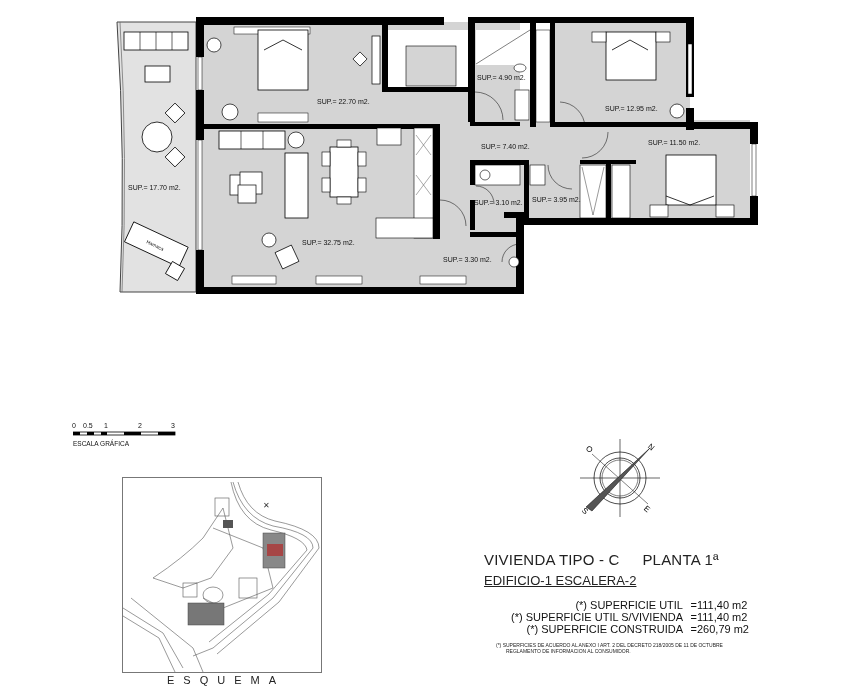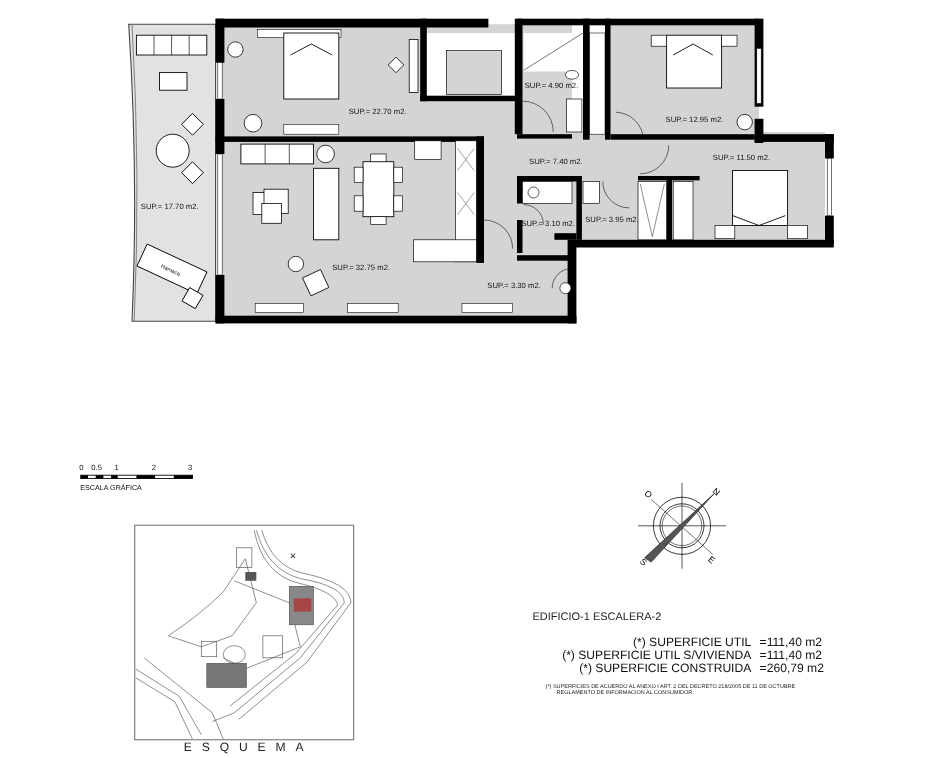--- a/index.html
+++ b/index.html
@@ -1,21 +1,21 @@
 <!DOCTYPE html>
 <html><head>
 <meta charset="utf-8">
 <style>
   html, body { margin:0; padding:0; background:#ffffff; }
   body { width:841px; height:689px; position:relative; overflow:hidden; font-family:"Liberation Sans", sans-serif; color:#000; }
   .abs { position:absolute; }
   svg text { font-family:"Liberation Sans", sans-serif; }
   .room-label { font-size:7px; fill:#111; }
   .title { font-size:15px; letter-spacing:0.2px; color:#222; white-space:nowrap; }
-  .subtitle { font-size:10px; color:#222; white-space:nowrap; }
+  .subtitle { font-size:13px; color:#222; white-space:nowrap;text-decoration:underline; }
   .area-row { font-size:11px; color:#111; white-space:nowrap; display:flex; }
   .area-row .lab { width:190px; }
   .area-row .eq { width:14px; }
   .note { font-size:5px; color:#222; line-height:6px; white-space:nowrap; }
   .esquema-label { font-size:11px; letter-spacing:9px; color:#222; }
   .scale-label { font-size:7px; color:#111; }
 </style>
 </head>
 <body>
 
@@ -236,20 +236,25 @@
     <rect x="65" y="125" width="36" height="22" fill="#777" stroke="#444" stroke-width="0.5"></rect>
     <rect x="116" y="100" width="18" height="20" fill="none" stroke="#555" stroke-width="0.6"></rect>
     <rect x="60" y="105" width="14" height="14" fill="none" stroke="#555" stroke-width="0.6"></rect>
     <ellipse cx="90" cy="117" rx="10" ry="8" fill="none" stroke="#555" stroke-width="0.6"></ellipse>
     <text x="140" y="30" font-size="8" fill="#333">✕</text>
   </svg>
 </div>
 <div class="abs esquema-label" style="left:155px;top:674px;margin-left:12px;">ESQUEMA</div>
 
 <div class="abs" style="left:484px;top:551px;width:320px;">
+  <div class="title">
+    <span>VIVIENDA TIPO - C</span>
+    <span style="display:inline-block;width:14px"></span>
+    <span>PLANTA 1ª</span>
+  </div>
   <div class="subtitle" style="margin-top:5px;">EDIFICIO-1   ESCALERA-2</div>
   <div style="margin-top:11px;margin-left:9px;text-align:right;">
     <div class="area-row">
       <span class="lab">(*) SUPERFICIE  UTIL</span>
       <span class="eq">=</span>
       <span>111,40 m2</span>
     </div>
     <div class="area-row">
       <span class="lab">(*) SUPERFICIE  UTIL S/VIVIENDA</span>
       <span class="eq">=</span>

